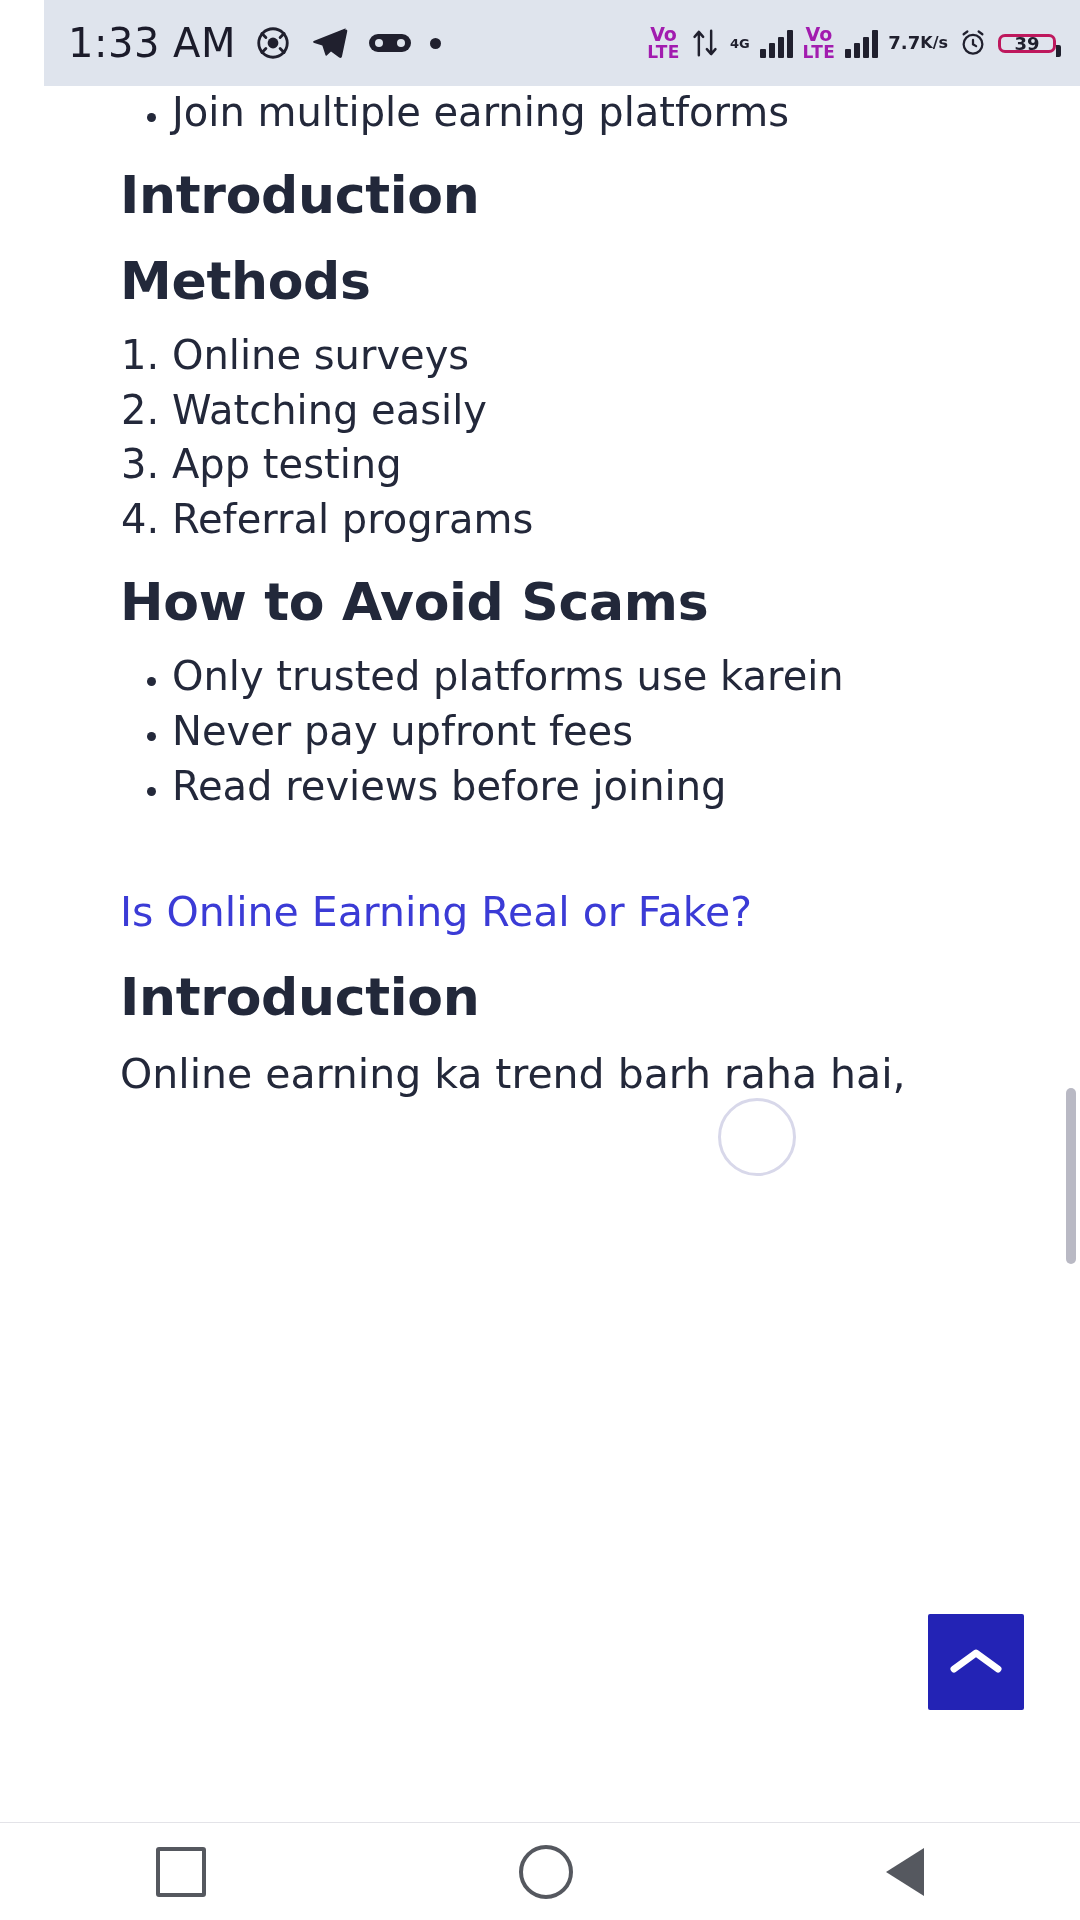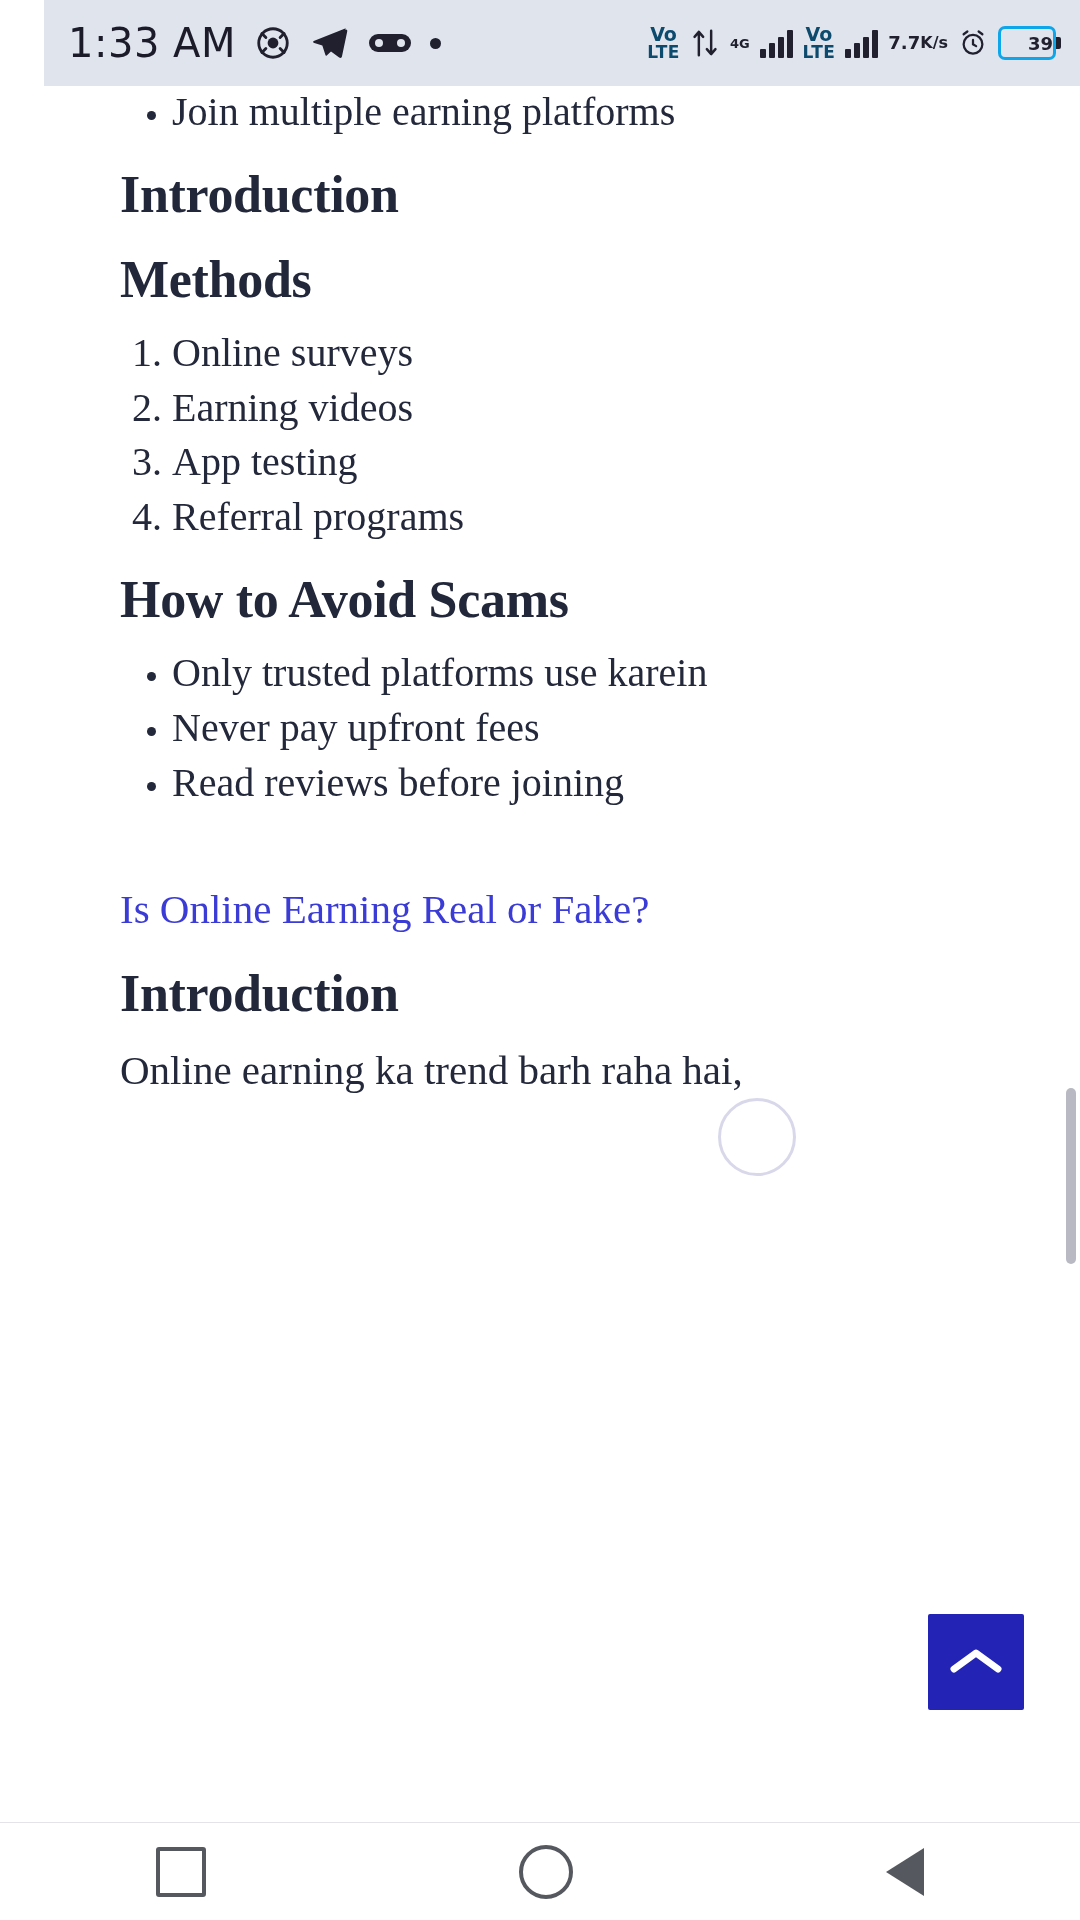--- a/index.html
+++ b/index.html
@@ -55,21 +55,21 @@
     background: #20202e;
     display: inline-block;
   }
   .volte {
     display: flex;
     flex-direction: column;
     align-items: center;
     line-height: 1;
     font-size: 16px;
     font-weight: bold;
-    color: #0c4a6e;
+    color: #a21caf;
   }
   .volte .vo { font-size: 19px; }
   .volte .lte { font-size: 17px; letter-spacing: 0.5px; }
   .bars {
     display: flex;
     align-items: flex-end;
     gap: 3px;
     height: 30px;
   }
   .bars i {
@@ -97,27 +97,27 @@
     font-weight: bold;
     color: #20202e;
     vertical-align: super;
   }
   .battery {
     display: flex;
     align-items: center;
   }
   .battery-body {
     width: 58px;
-    height: 34px;
-    border: 3px solid #0ea5e9;
+    height: 19px;
+    border: 3px solid #be185d;
     border-radius: 7px;
     position: relative;
     display: flex;
     align-items: center;
-    justify-content: flex-end;
+    justify-content: center;
     box-sizing: border-box;
   }
   .battery-body::after {
     content: "";
     position: absolute;
     right: -8px;
     top: 8px;
     width: 5px;
     height: 12px;
     background: #20202e;
@@ -135,21 +135,20 @@
     height: 1736px;
     padding: 0 0 0 0;
     box-sizing: border-box;
     overflow: hidden;
     background: #fff;
   }
   .content {
     padding: 0 56px 0 120px;
     box-sizing: border-box;
     color: #1f2330;
-    font-family: Liberation Serif, serif;
   }
   ul.bullets, ol.numbers {
     margin: 0;
     padding-left: 52px;
   }
   ul.bullets li, ol.numbers li {
     font-size: 40px;
     line-height: 1.32;
     color: #23283a;
     margin: 0 0 2px 0;
@@ -336,21 +335,21 @@
     </ul>
 
 
     <h2 class="section">Introduction</h2>
 
 
     <h2 class="section">Methods</h2>
 
     <ol class="numbers">
       <li>Online surveys</li>
-      <li>Earning videos</li>
+      <li>Watching easily</li>
       <li>App testing</li>
       <li>Referral programs</li>
     </ol>
 
     <h2 class="section">How to Avoid Scams</h2>
 
     <ul class="bullets">
       <li>Only trusted platforms use karein</li>
       <li>Never pay upfront fees</li>
       <li>Read reviews before joining</li>

